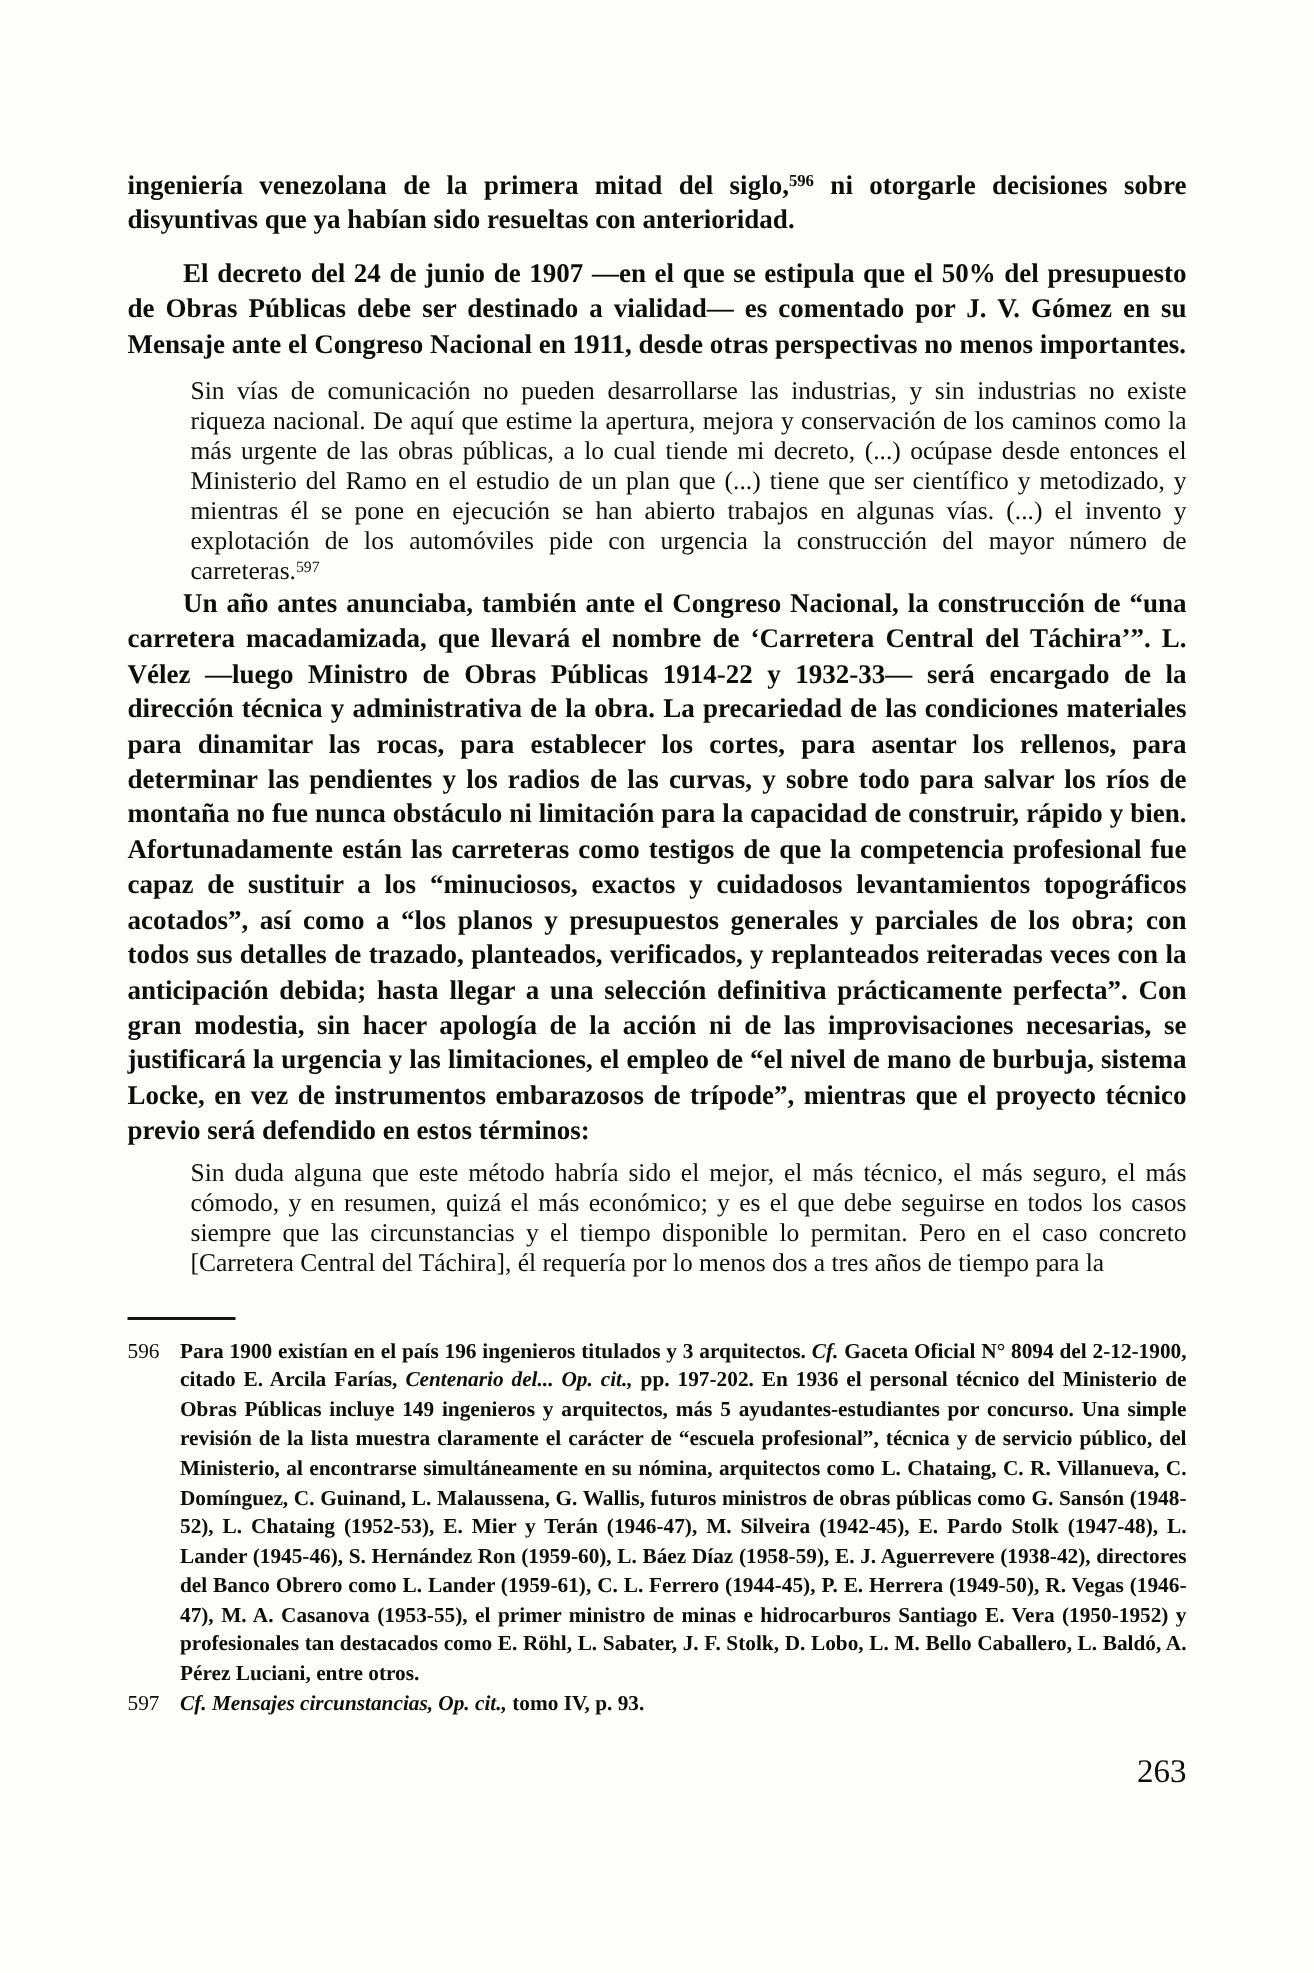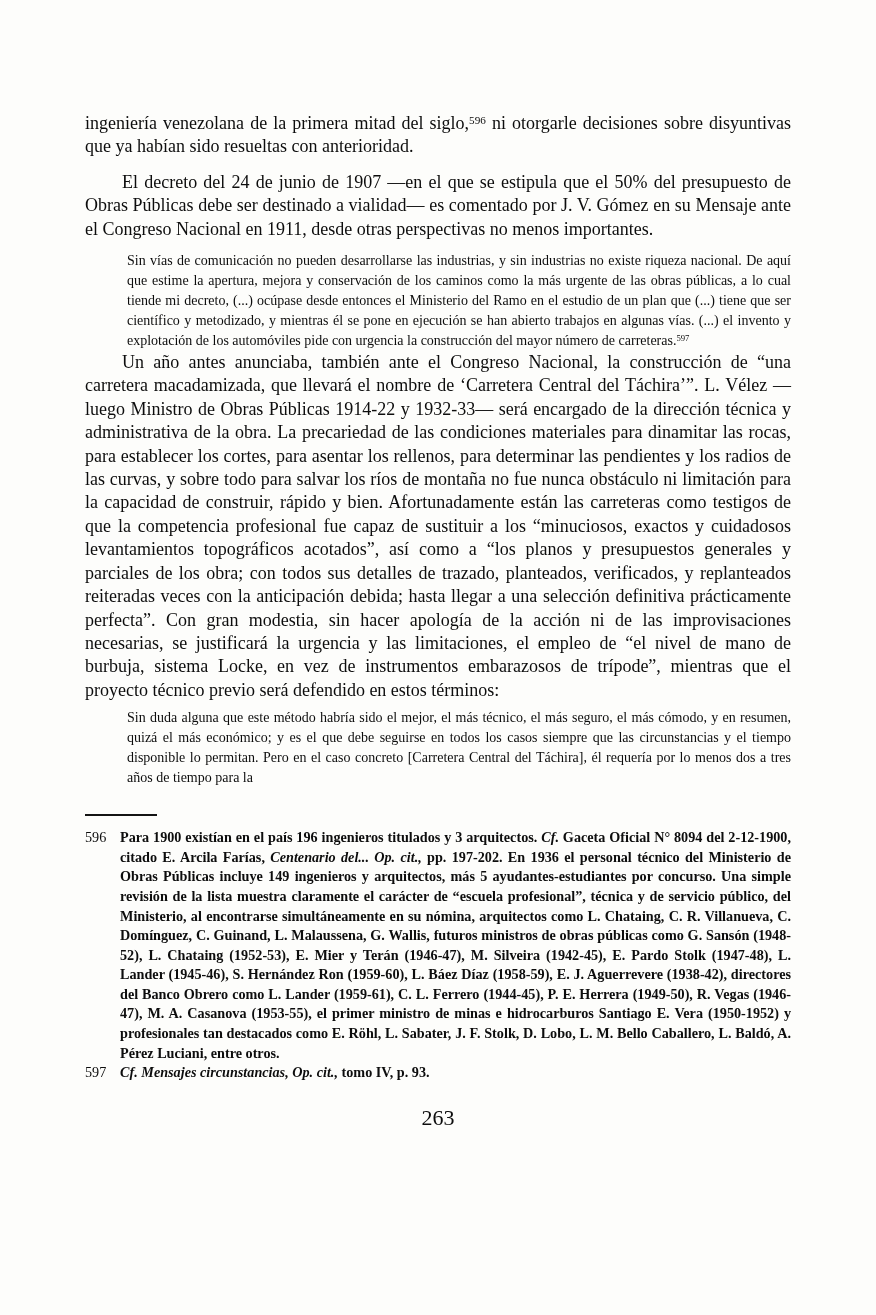--- a/index.html
+++ b/index.html
@@ -16,26 +16,27 @@
     position: absolute;
     left: 85px;
     top: 112px;
     width: 706px;
   }
   .body-para {
     margin: 0;
     font-size: 18px;
     line-height: 23.4px;
     text-align: justify;
+    font-weight: bold;
   }
   .para-gap { margin-top: 12px; }
   .indent { text-indent: 37px; }
   .quote {
     margin: 10px 0 0 42px;
-    font-size: 14px;
+    font-size: 17px;
     line-height: 20px;
     text-align: justify;
   }
   .quote-2 { margin-top: 6px; }
   sup.fn-ref {
     font-size: 0.62em;
     line-height: 0;
     vertical-align: baseline;
     position: relative;
     top: -0.45em;
@@ -49,21 +50,21 @@
   .footnotes { margin-top: 12px; }
   .footnote {
     display: flex;
     font-size: 14.2px;
     line-height: 19.6px;
   }
   .fn-num { width: 35px; flex: none; }
   .fn-text { flex: 1; text-align: justify; font-weight: bold; }
   .italic { font-style: italic; }
   .page-number {
-    text-align: center;
+    text-align: right;
     font-size: 22px;
     margin-top: 22px;
   }
 </style>
 </head>
 <body>
 
 <div class="text-block">
 
   <p class="body-para"><span>ingeniería venezolana de la primera mitad del siglo,</span><sup class="fn-ref">596</sup><span> ni otorgarle decisiones sobre disyuntivas que ya habían sido resueltas con anterioridad.</span></p>

